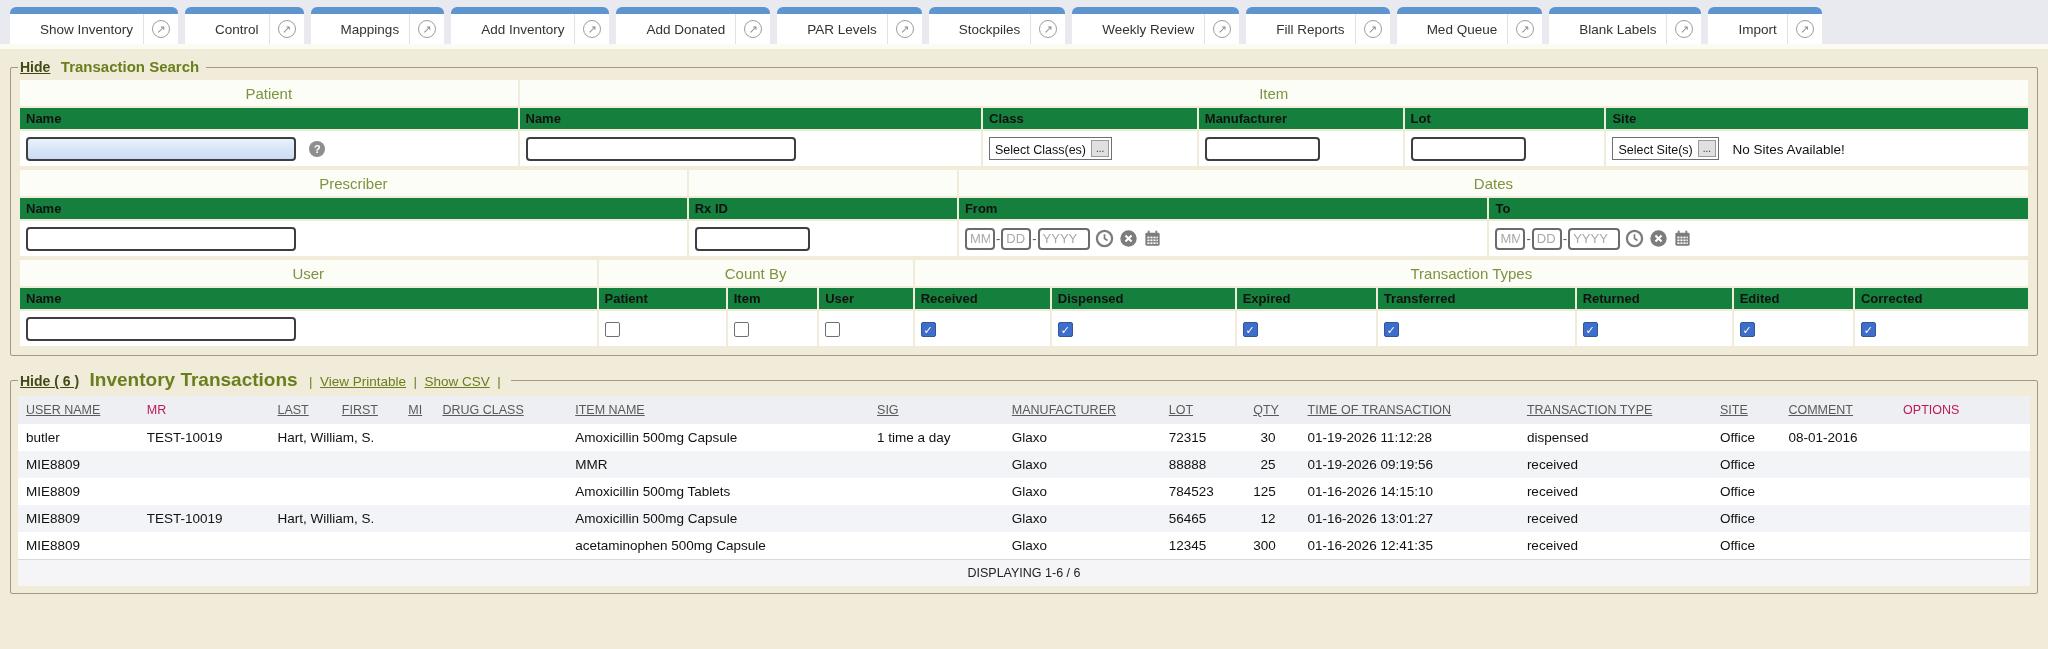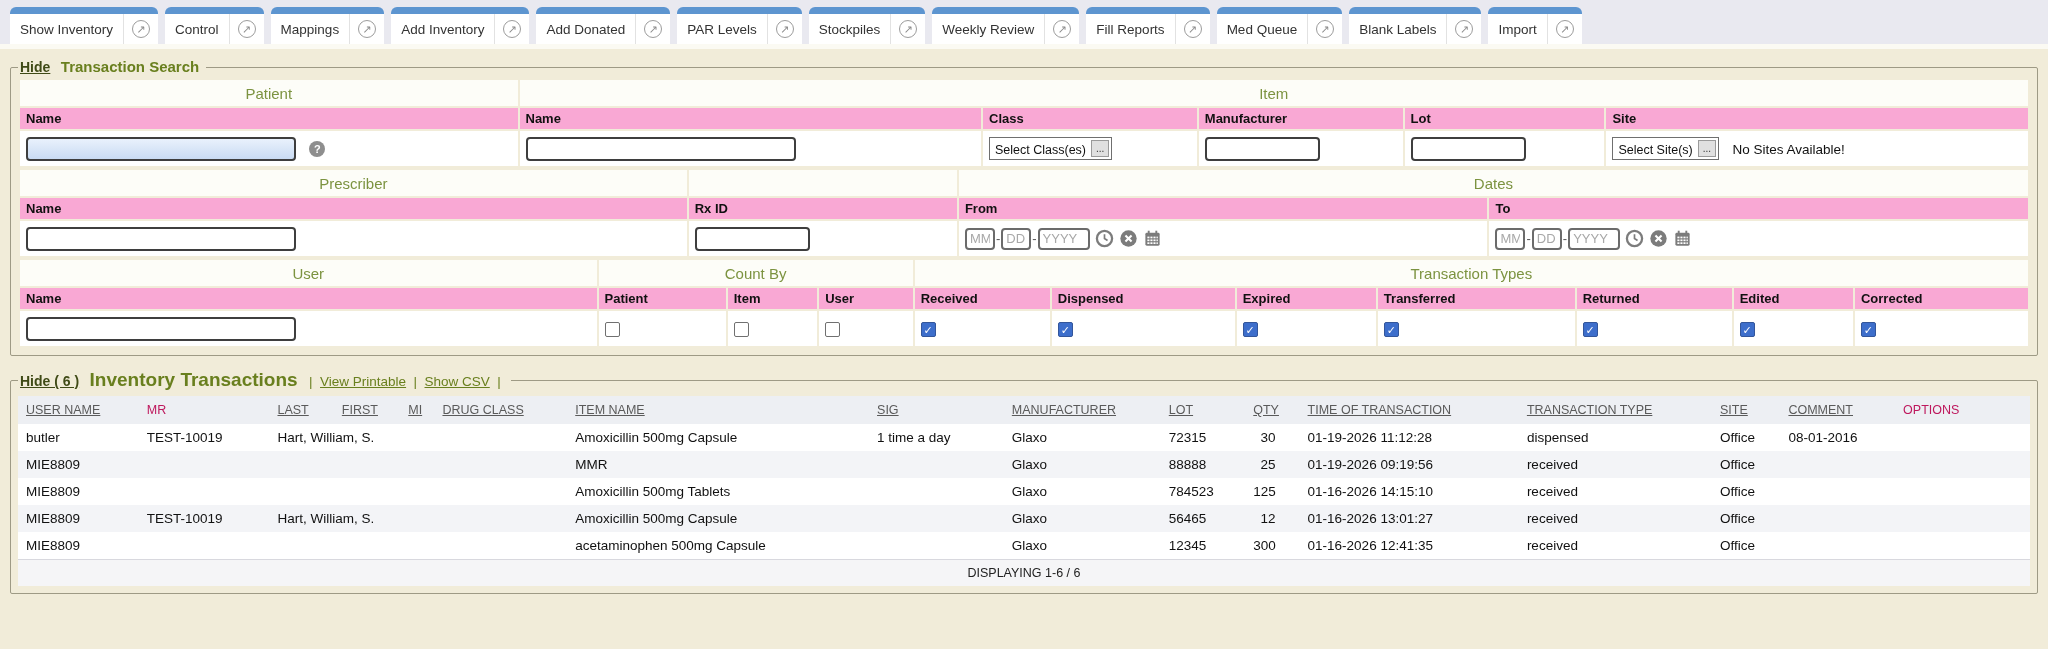--- a/index.html
+++ b/index.html
@@ -5,40 +5,40 @@
   * { box-sizing: border-box; }
   body {
     margin:0; width:2048px; height:649px; overflow:hidden;
     background:#f1ecd9; font-family:"Liberation Sans", sans-serif;
   }
   
   .tabbar { background:#e9e9f0; padding:5px 10px 0 10px; display:flex; align-items:flex-end; gap:7px; height:44px; }
   .tabgap { height:5px; background:#fbfaf3; }
   .tab { display:flex; flex-direction:column; cursor:pointer; }
   .tab-topbar { height:7px; background:#5d95d0; border-radius:6px 6px 0 0; }
-  .tab-body { background:#fff; display:flex; align-items:stretch; height:30px; }
+  .tab-body { background:#fff; display:flex; align-items:stretch; height:30px;padding-left:20px; }
   .tab-label { padding:0 10px; font-size:13.5px; color:#333; white-space:nowrap; align-self:center; }
   .tab-openbtn { border-left:1px solid #e2e2e2; display:flex; align-items:center; padding:0 8px; }
   .tab-circ { width:18px; height:18px; border:1px solid #9c9c9c; border-radius:50%; color:#8c8c8c; font-size:11px; line-height:16px; text-align:center; display:inline-block; }
   .tab.active { background:#4687c7; border-radius:5px; justify-content:center; height:37px; }
   .tab.active .tab-label { color:#fff; font-weight:bold; padding:0 13px; font-size:13.5px; }
   
   .page { padding:9px 10px 0; }
   fieldset.fs { border:1px solid #9e9a85; border-radius:2px; margin:0 0 13px; padding:2px 7px 7px; }
   .fs legend { padding:0 7px 0 2px; margin-left:0; }
   .hide-link { color:#3f4a16; font-weight:bold; font-size:14px; text-decoration:underline; cursor:pointer; }
   .fs-title { color:#697f1e; font-weight:bold; font-size:15px; margin-left:6px; }
   .results .fs-title { font-size:19px; margin-right:4px; }
   .leg-sep { color:#697f1e; font-size:13.5px; margin:0 3px; font-weight:normal; }
   .leg-link { color:#697f1e; font-size:13.5px; text-decoration:underline; cursor:pointer; }
   
   table.form { width:100%; border-collapse:separate; border-spacing:2px; table-layout:fixed; margin:0; }
   .form td { padding:0 6px; }
   td.sec { background:#fdfdf8; text-align:center; color:#7c9340; font-size:15px; height:26px; }
-  td.lbl { background:#f9a8d4; font-weight:bold; font-size:13px; color:#111; height:21px; }
+  td.lbl { background:#15803d; font-weight:bold; font-size:13px; color:#111; height:21px; }
   td.inp { background:#fff; height:35px; vertical-align:middle; white-space:nowrap; }
   .txt { height:24px; border:2px solid #3e3e3e; border-radius:4px; background:#fff; width:270px; font-size:13px; padding:0 5px; font-family:inherit; }
   .txt.blue { background:linear-gradient(180deg,#e9f1fc 0%,#c9dbf3 100%); }
   .txt.short { width:115px; border-width:2px; }
   .help { display:inline-block; width:16px; height:16px; background:#8e8e8e; color:#fff; border-radius:50%; text-align:center; line-height:16px; font-size:11px; font-weight:bold; margin-left:9px; vertical-align:middle; cursor:pointer; }
   .sel { display:inline-flex; align-items:flex-end; border:1px solid #6f6f6f; background:#fff; padding:2px; }
   .sel-text { font-size:12.5px; color:#111; padding:0 3px; white-space:nowrap; }
   .sel-dots { font-size:10px; color:#333; background:#e0e0e0; border:1px solid #9a9a9a; padding:0 4px; height:17px; line-height:15px; margin-left:2px; cursor:pointer; }
   .no-sites { font-size:13.5px; margin-left:9px; color:#111; }
   .cb { display:inline-block; width:15px; height:15px; border:1px solid #707070; border-radius:2px; background:#fff; vertical-align:middle; cursor:pointer; font-size:11px; line-height:14px; text-align:center; color:#fff; }

